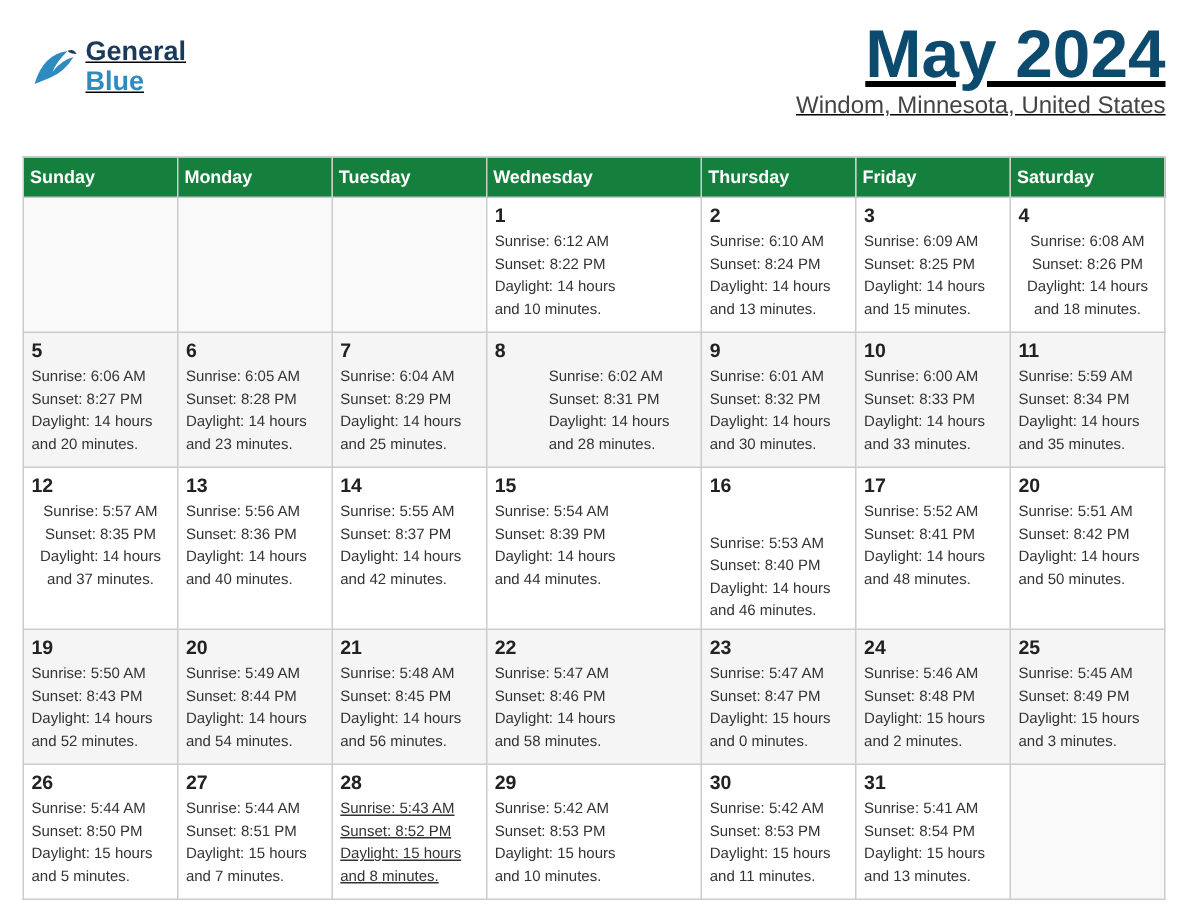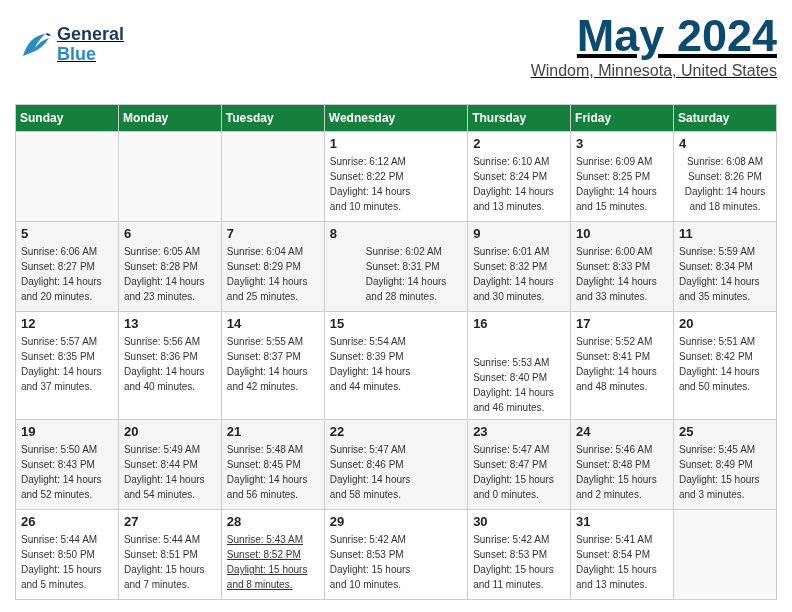--- a/index.html
+++ b/index.html
@@ -205,21 +205,21 @@
           <div class="day-number">11</div>
           <div class="day-info" style="white-space: pre-line;">Sunrise: 5:59 AM
 Sunset: 8:34 PM
 Daylight: 14 hours
 and 35 minutes.</div>
         </td>
       </tr>
       <tr>
         <td>
           <div class="day-number">12</div>
-          <div class="day-info" style="white-space: pre-line;">Sunrise: 5:57 AM
+          <div class="day-info" style="white-space: pre-line; text-align: center;">Sunrise: 5:57 AM
 Sunset: 8:35 PM
 Daylight: 14 hours
 and 37 minutes.</div>
         </td>
         <td>
           <div class="day-number">13</div>
           <div class="day-info" style="white-space: pre-line;">Sunrise: 5:56 AM
 Sunset: 8:36 PM
 Daylight: 14 hours
 and 40 minutes.</div>

